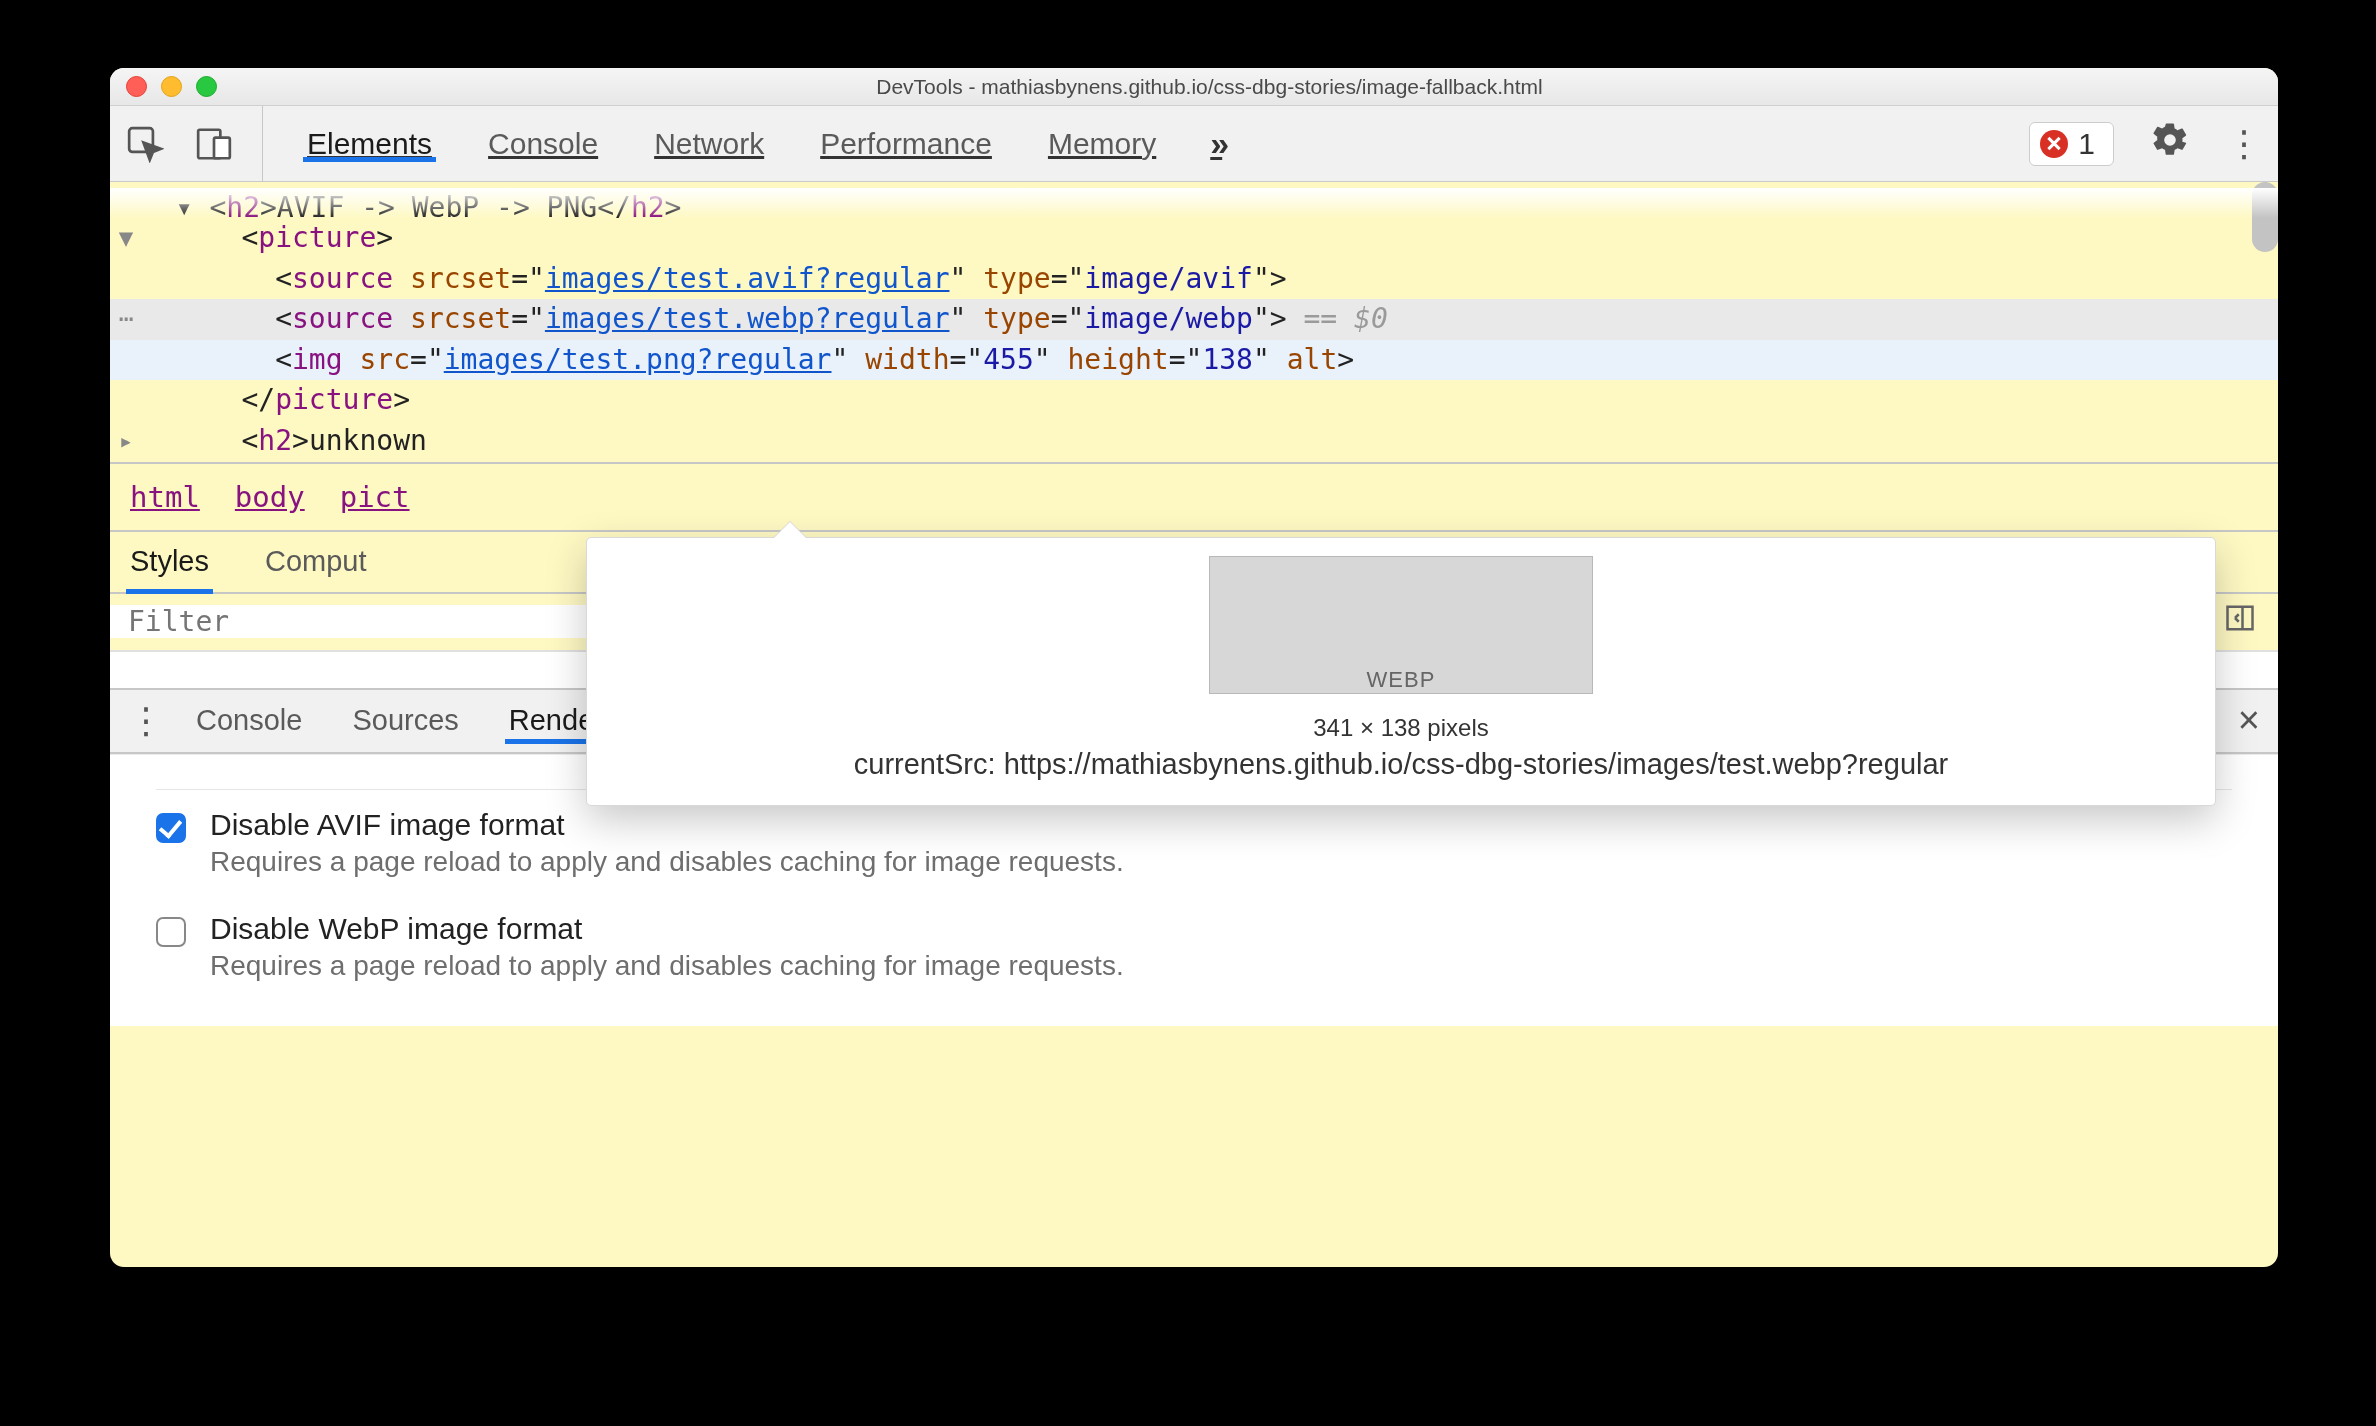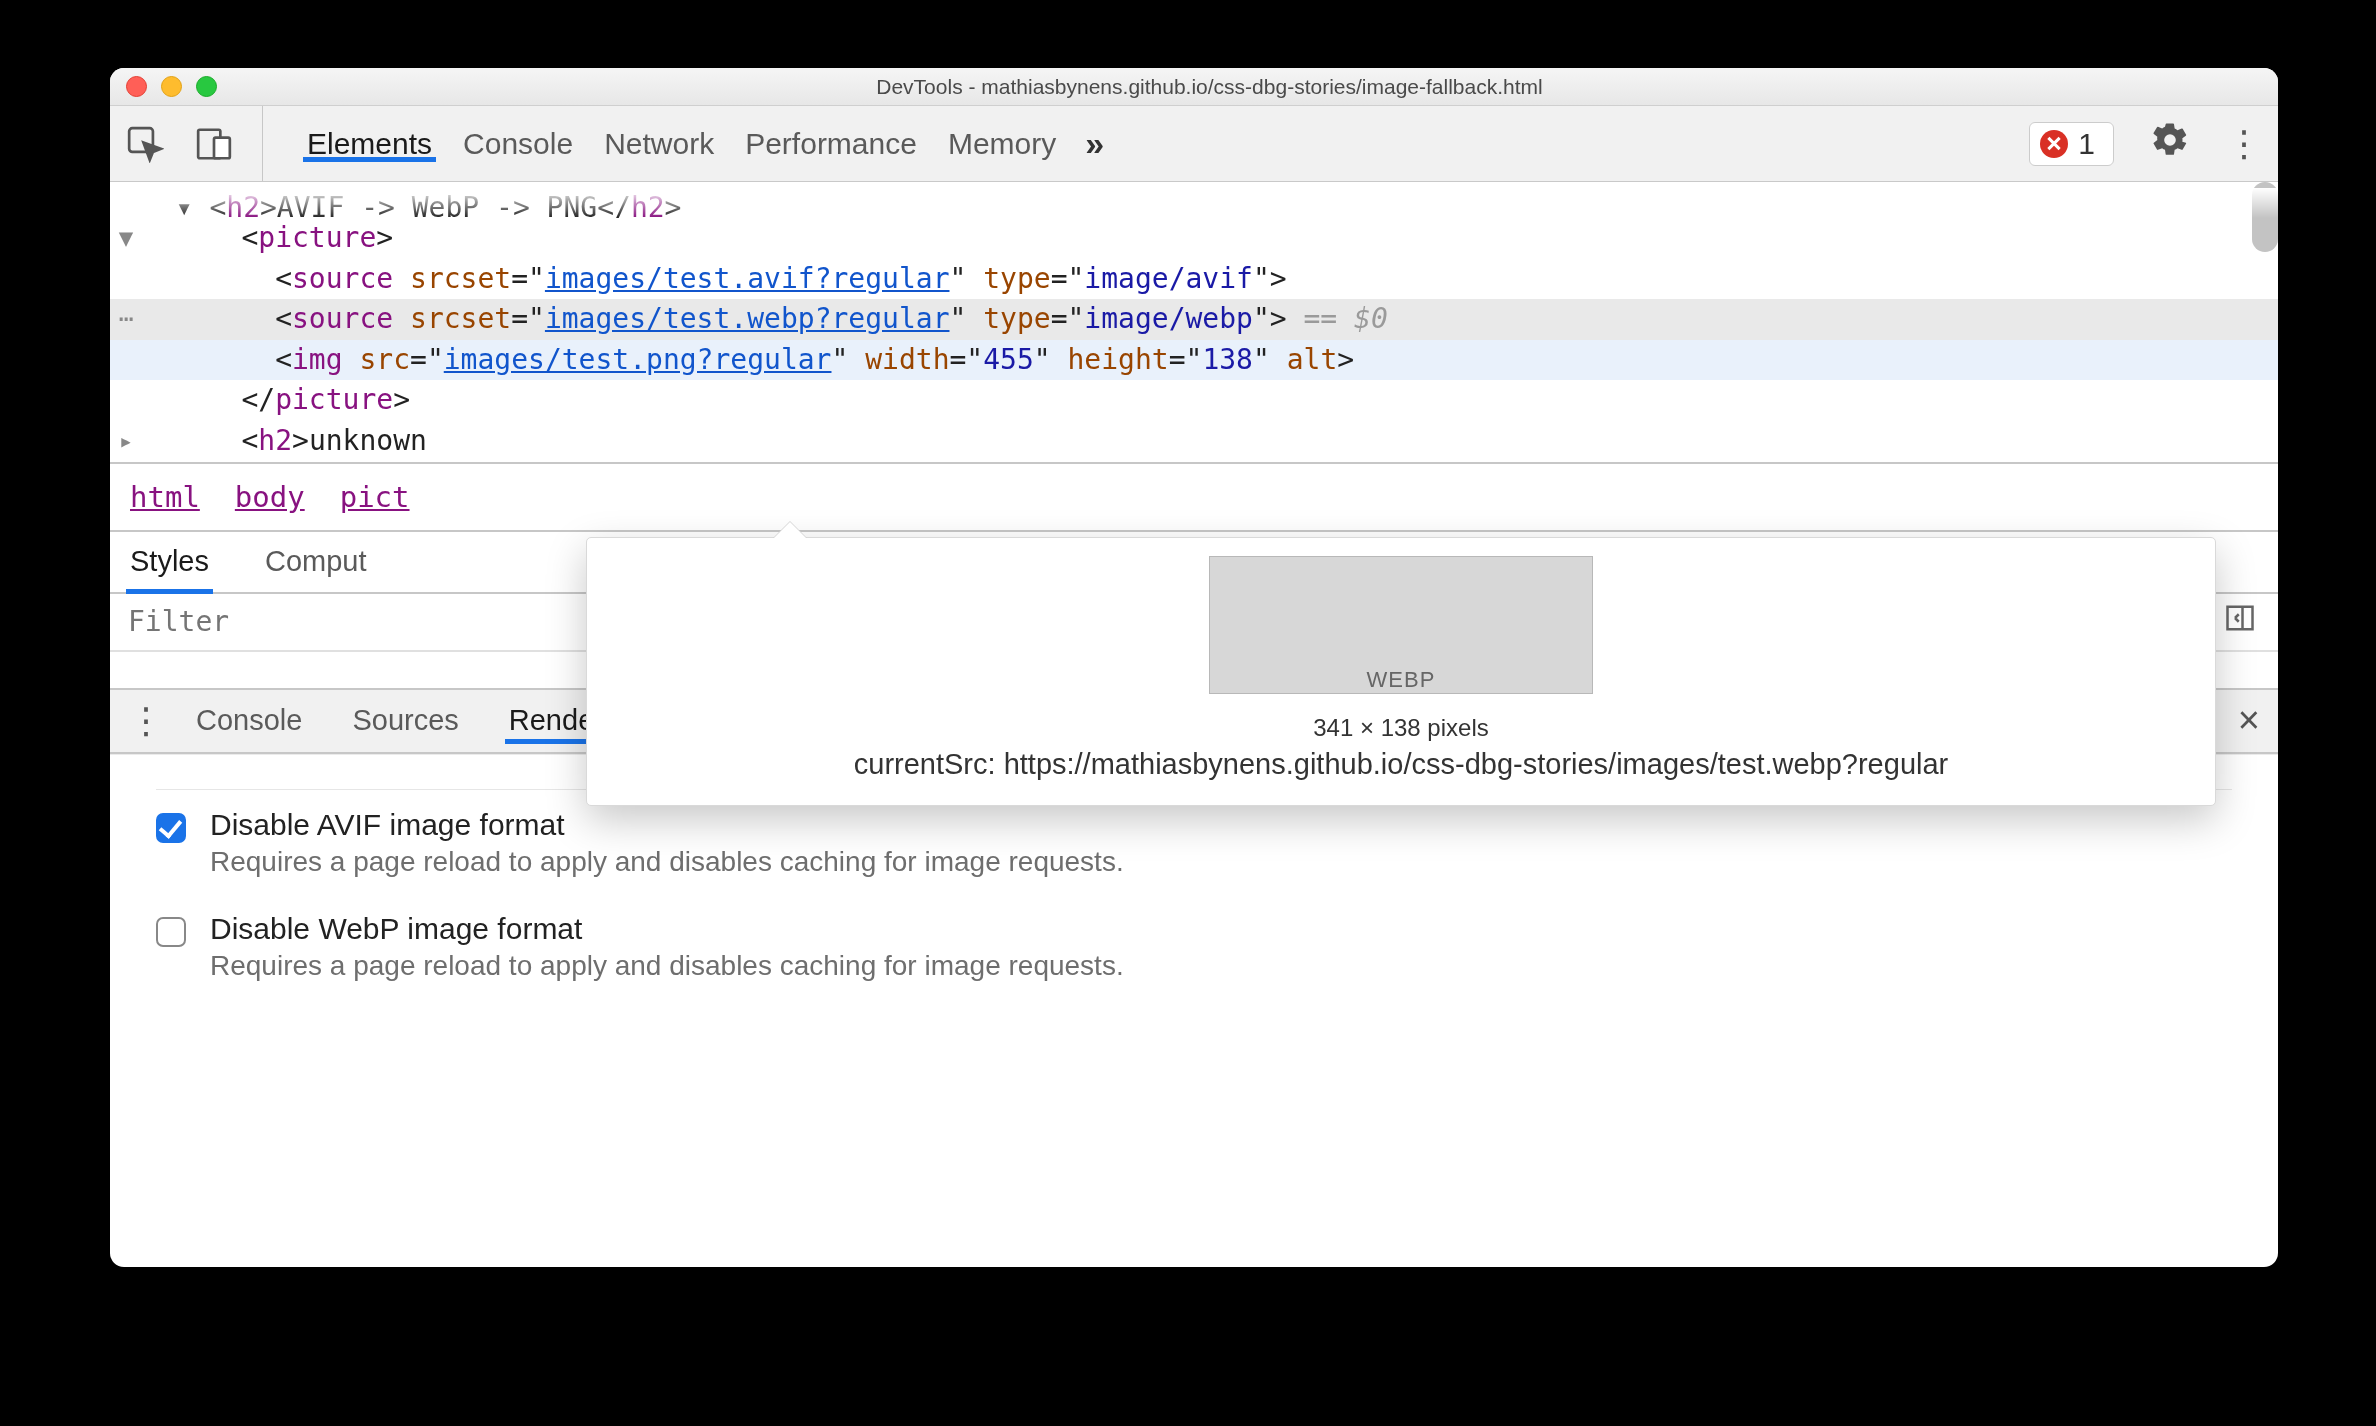--- a/index.html
+++ b/index.html
@@ -1,35 +1,35 @@
 <!DOCTYPE html>
 <html><head>
 <meta charset="utf-8">
 <style>
   * { box-sizing: border-box; margin: 0; padding: 0; }
   html, body { width: 2376px; height: 1426px; background: #000; font-family: -apple-system, "Helvetica Neue", Arial, sans-serif; }
   .stage { position: relative; width: 2376px; height: 1426px; }
   .window {
     position: absolute; left: 110px; top: 68px; width: 2168px; height: 1199px;
-    background: #ffffff; border-radius: 14px; overflow: hidden;
+    background: #fef9c3; border-radius: 14px; overflow: hidden;
     box-shadow: 0 35px 80px rgba(0,0,0,.55), 0 2px 6px rgba(0,0,0,.4);
   }
   
   .titlebar { height: 38px; background: linear-gradient(#f5f5f5,#e7e7e7); border-bottom: 1px solid #cfcfcf; display: flex; align-items: center; padding: 0 16px; font-size: 21px; color: #4a4a4a; }
   .traffic { display: flex; gap: 14px; }
   .tl { width: 21px; height: 21px; border-radius: 50%; }
   .tl.red { background: #ff5f57; border:1px solid #e33e32; }
   .tl.yellow { background: #febc2e; border:1px solid #e1a116; }
   .tl.green { background: #28c840; border:1px solid #1aab29; }
   .titlebar .title { flex: 1; text-align: center; padding-right:60px; }
 
   
   .toolbar { height: 76px; border-bottom: 1px solid #c9c9c9; display:flex; align-items:center; padding: 0 16px; font-size: 30px; color:#333; background:#f1f1f1; }
   .lefttools { display:flex; align-items:center; gap:30px; padding-right:28px; border-right:1px solid #c7c7c7; height:100%; }
-  .tabstrip { display:flex; align-items:center; gap:27px; padding-left:42px; flex:1; }
+  .tabstrip { display:flex; align-items:center; gap:52px; padding-left:42px; flex:1;text-decoration:underline; }
   .tab { color:#5a5a5a; padding: 0 2px; height:100%; display:flex; align-items:center; position:relative; }
   .tab.active { color:#1a1a1a; }
   .tab.active::after { content:""; position:absolute; left:-2px; right:-2px; bottom:-1px; height:5px; background:#1a73e8; }
   .righttools { display:flex; align-items:center; gap:36px; padding-left:12px; }
   .errpill { display:flex; align-items:center; gap:10px; border:1px solid #ccc; border-radius:6px; padding:4px 18px 4px 10px; font-size:30px; color:#333; background:#fff;}
   .errX { width:28px; height:28px; border-radius:50%; background:#d93025; position:relative; }
   .errX::before, .errX::after { content:""; position:absolute; left:6px; right:6px; top:12px; height:3px; background:#fff; }
   .errX::before{ transform:rotate(45deg);} .errX::after{ transform:rotate(-45deg);}
   .chevrons { font-size:34px; color:#333; letter-spacing:-7px; font-weight:600;}
   .gear, .kebab { font-size:36px; color:#555; }

